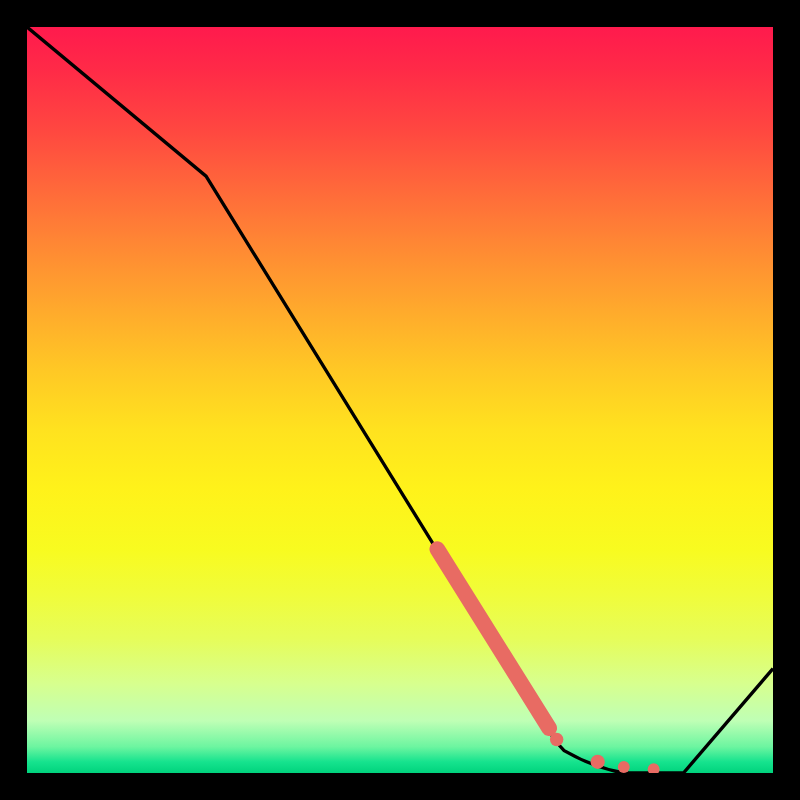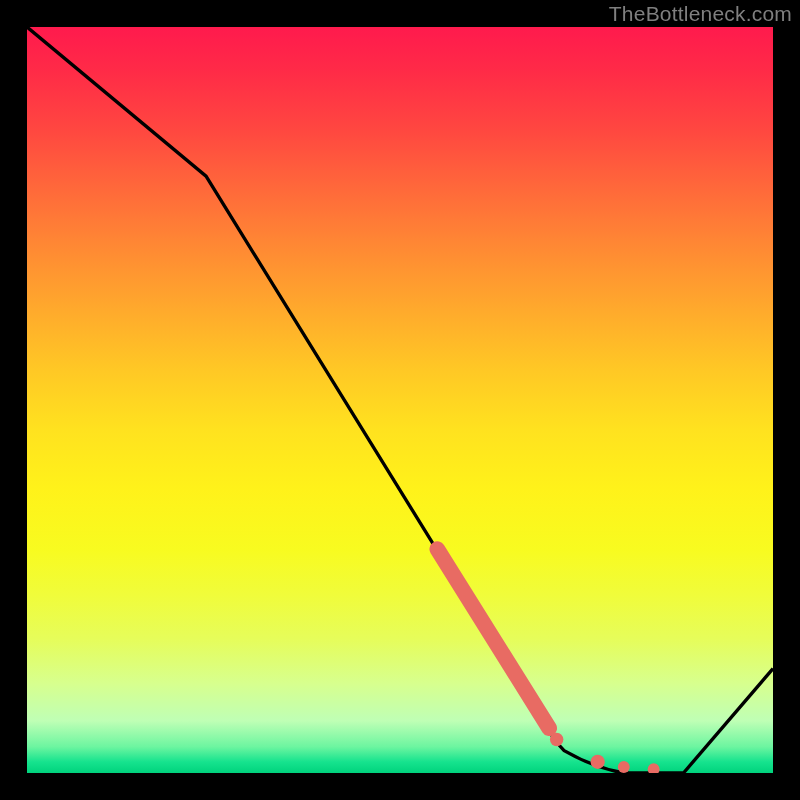--- a/index.html
+++ b/index.html
@@ -63,21 +63,20 @@
   svg.curve {
     position: absolute;
     inset: 0;
   }
 </style>
 </head>
 <body>
 
 <div class="outer">
 
-  <div class="attribution">TheBottleneck.com</div>
 
   <div class="plot">
     <div class="gradient"></div>
 
     <svg class="curve" viewBox="0 0 100 100" preserveAspectRatio="none">
 
       <path d="M 0 0
                L 24 20
                L 66 88
                Q 70 95 72 97

